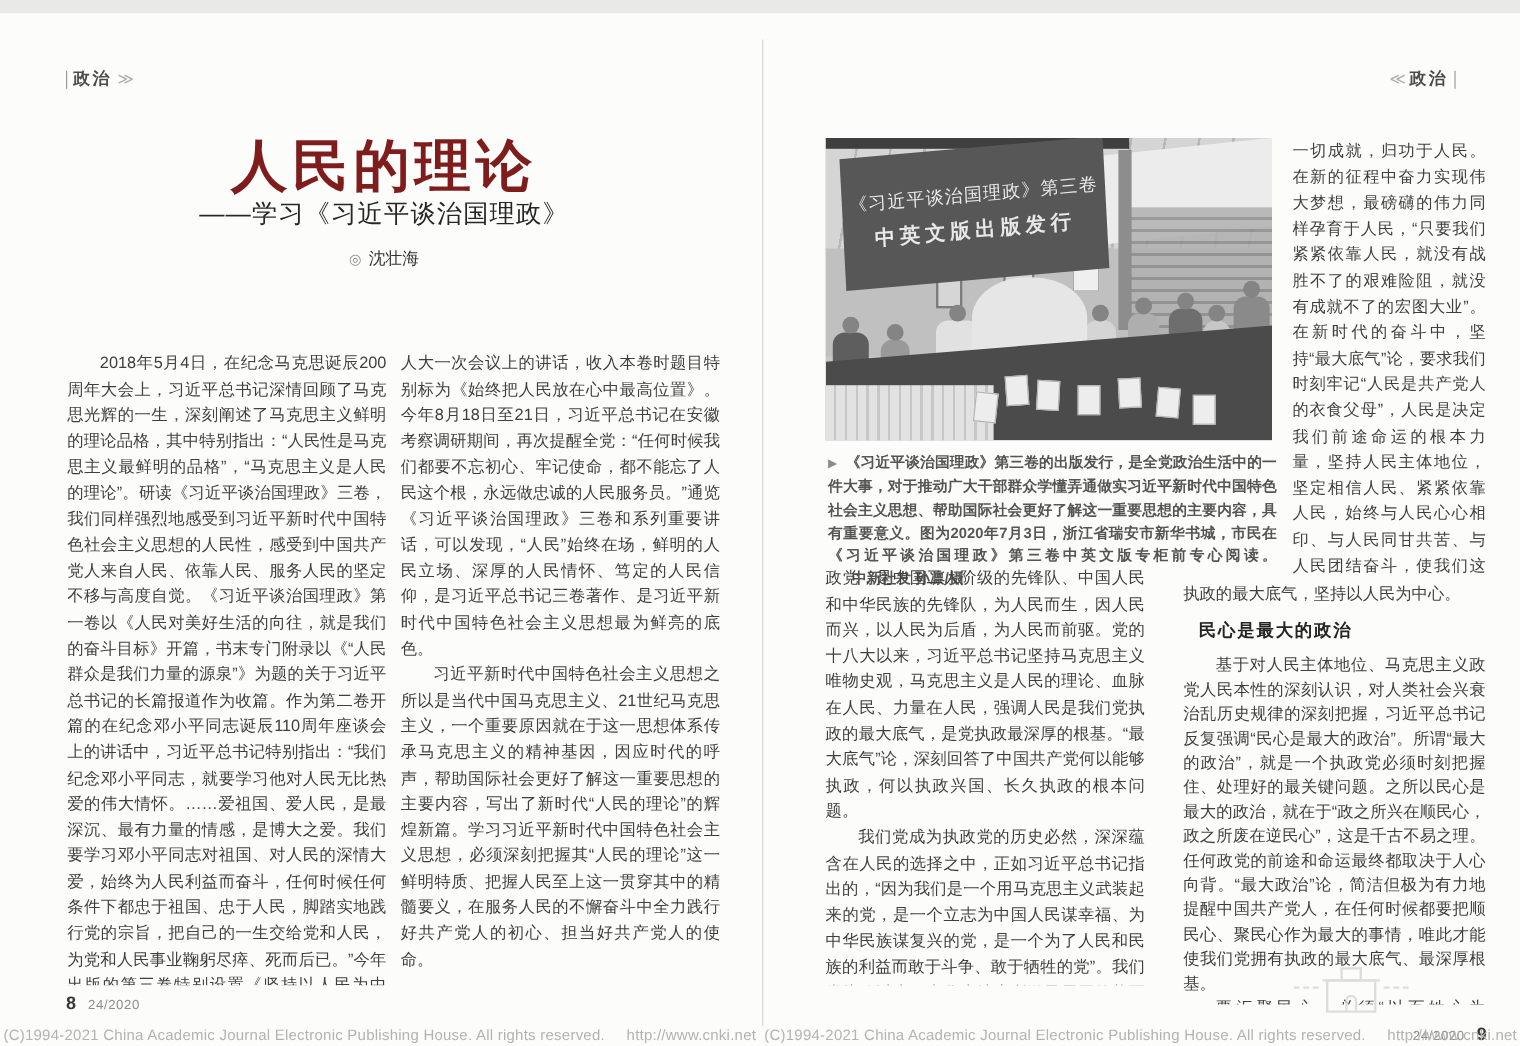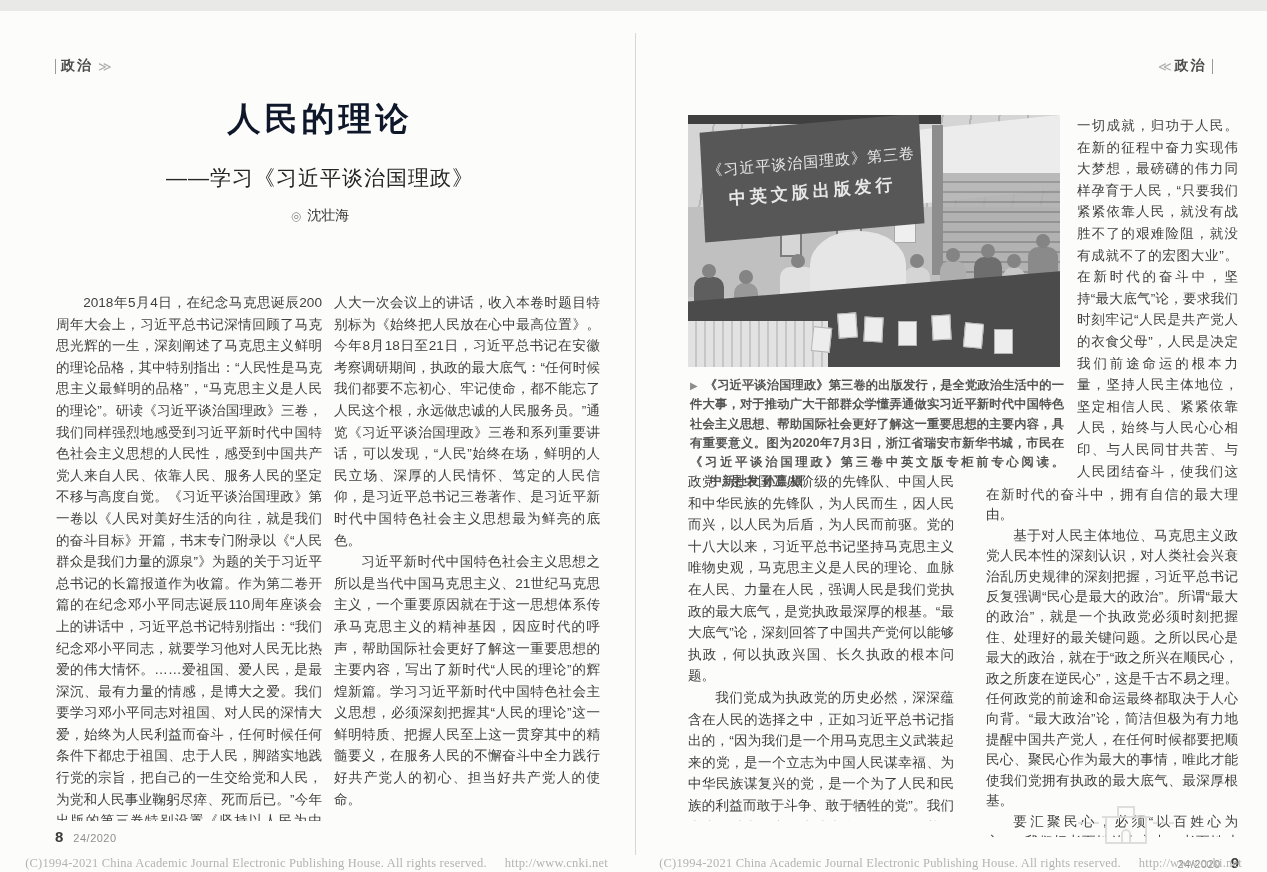--- a/index.html
+++ b/index.html
@@ -14,22 +14,22 @@
   
   .edge-tag { position:absolute; top:46px; font-size:14px; display:flex; align-items:center; gap:5px; }
   .edge-tag .tag-text { font-weight:bold; color:#4c4c4a; letter-spacing:2px; }
   .edge-tag .arrow { color:#adadab; font-size:13px; letter-spacing:-2px; }
   .vbar { display:inline-block; width:1px; height:15px; background:#9a9a98; }
   .edge-left { left:55px; }
   .edge-right { left:1158px; }
 
   
   .title {
-    position:absolute; left:80px; top:86px; width:480px; text-align:center;
-    font-size:33px; font-weight:900; color:#0f172a; letter-spacing:4px;
+    position:absolute; left:80px; top:96px; width:480px; text-align:center;
+    font-size:47px; font-weight:900; color:#7f1d1d; letter-spacing:4px;
   }
   .subtitle {
     position:absolute; left:80px; top:153px; width:480px; text-align:center;
     font-size:21px; color:#262626; letter-spacing:1px;
   }
   .author {
     position:absolute; left:80px; top:196px; width:480px; text-align:center;
     font-size:14px; color:#333;
   }
   .author .amark { color:#8a8a88; margin-right:6px; font-size:12px; }
@@ -97,21 +97,21 @@
   
   .rcol2 p { font-size:13.6px; line-height:20.4px; }
 
   
   .pageno-left { position:absolute; left:55px; top:817px; font-size:15px; color:#3a3a38; }
   .pageno-left .issue, .pageno-right .issue { font-size:11px; color:#8f8f8d; margin:0 10px; letter-spacing:.5px; }
   .pageno-right { position:absolute; right:28px; top:843px; font-size:15px; color:#3a3a38; }
   .pn { font-weight:bold; }
   .copyright {
     position:absolute; top:845px; width:633px; text-align:center;
-    font-family:Liberation Serif, serif;
+    font-family:Liberation Sans, sans-serif;
     font-size:12.5px; color:#b3b3b1; letter-spacing:.2px; white-space:nowrap; overflow:hidden;
   }
   .copy-left { left:0; } .copy-right { left:634px; }
   .copyright .url { margin-left:18px; }
   .watermark { position:absolute; left:1078px; top:790px; opacity:.85; }
 </style>
 </head>
 <body>
 
 <div class="sheet">
@@ -127,21 +127,21 @@
   <div class="subtitle">——学习《习近平谈治国理政》</div>
   <div class="author">
     <span class="amark">◎</span><span>沈壮海</span>
   </div>
 
   <div class="col" style="left:56px; top:281px; width:266px; height:529px;">
     <p class="para">2018年5月4日，在纪念马克思诞辰200周年大会上，习近平总书记深情回顾了马克思光辉的一生，深刻阐述了马克思主义鲜明的理论品格，其中特别指出：“人民性是马克思主义最鲜明的品格”，“马克思主义是人民的理论”。研读《习近平谈治国理政》三卷，我们同样强烈地感受到习近平新时代中国特色社会主义思想的人民性，感受到中国共产党人来自人民、依靠人民、服务人民的坚定不移与高度自觉。《习近平谈治国理政》第一卷以《人民对美好生活的向往，就是我们的奋斗目标》开篇，书末专门附录以《“人民群众是我们力量的源泉”》为题的关于习近平总书记的长篇报道作为收篇。作为第二卷开篇的在纪念邓小平同志诞辰110周年座谈会上的讲话中，习近平总书记特别指出：“我们纪念邓小平同志，就要学习他对人民无比热爱的伟大情怀。……爱祖国、爱人民，是最深沉、最有力量的情感，是博大之爱。我们要学习邓小平同志对祖国、对人民的深情大爱，始终为人民利益而奋斗，任何时候任何条件下都忠于祖国、忠于人民，脚踏实地践行党的宗旨，把自己的一生交给党和人民，为党和人民事业鞠躬尽瘁、死而后已。”今年出版的第三卷特别设置《坚持以人民为中心》的专题；习近平总书记再次当选为国家主席后在十三届全国</p>
   </div>
 
   <div class="col" style="left:334px; top:281px; width:266px; height:529px;">
-    <p class="para cont">人大一次会议上的讲话，收入本卷时题目特别标为《始终把人民放在心中最高位置》。今年8月18日至21日，习近平总书记在安徽考察调研期间，执政的最大底气：“任何时候我们都要不忘初心、牢记使命，都不能忘了人民这个根，永远做忠诚的人民服务员。”通览《习近平谈治国理政》三卷和系列重要讲话，可以发现，“人民”始终在场，鲜明的人民立场、深厚的人民情怀、笃定的人民信仰，是习近平总书记三卷著作、是习近平新时代中国特色社会主义思想最为鲜亮的底色。</p>
+    <p class="para cont">人大一次会议上的讲话，收入本卷时题目特别标为《始终把人民放在心中最高位置》。今年8月18日至21日，习近平总书记在安徽考察调研期间，再次提醒全党：“任何时候我们都要不忘初心、牢记使命，都不能忘了人民这个根，永远做忠诚的人民服务员。”通览《习近平谈治国理政》三卷和系列重要讲话，可以发现，“人民”始终在场，鲜明的人民立场、深厚的人民情怀、笃定的人民信仰，是习近平总书记三卷著作、是习近平新时代中国特色社会主义思想最为鲜亮的底色。</p>
     <p class="para">习近平新时代中国特色社会主义思想之所以是当代中国马克思主义、21世纪马克思主义，一个重要原因就在于这一思想体系传承马克思主义的精神基因，因应时代的呼声，帮助国际社会更好了解这一重要思想的主要内容，写出了新时代“人民的理论”的辉煌新篇。学习习近平新时代中国特色社会主义思想，必须深刻把握其“人民的理论”这一鲜明特质、把握人民至上这一贯穿其中的精髓要义，在服务人民的不懈奋斗中全力践行好共产党人的初心、担当好共产党人的使命。</p>
     <h3 class="bhead">反复阐论党的根基在人民</h3>
 
   </div>
 
   <div class="pageno-left">
     <span class="pn">8</span><span class="issue">24/2020</span>
   </div>
 
   <div class="edge-tag edge-right">
@@ -193,21 +193,22 @@
   <div class="sidecol">
     <p>一切成就，归功于人民。在新的征程中奋力实现伟大梦想，最磅礴的伟力同样孕育于人民，“只要我们紧紧依靠人民，就没有战胜不了的艰难险阻，就没有成就不了的宏图大业”。在新时代的奋斗中，坚持“最大底气”论，要求我们时刻牢记“人民是共产党人的衣食父母”，人民是决定我们前途命运的根本力量，坚持人民主体地位，坚定相信人民、紧紧依靠人民，始终与人民心心相印、与人民同甘共苦、与人民团结奋斗，使我们这个世界上最大的政党始终拥有</p>
   </div>
 
   <div class="col" style="left:688px; top:460px; width:266px; height:350px;">
     <p class="para cont">政党，是中国工人阶级的先锋队、中国人民和中华民族的先锋队，为人民而生，因人民而兴，以人民为后盾，为人民而前驱。党的十八大以来，习近平总书记坚持马克思主义唯物史观，马克思主义是人民的理论、血脉在人民、力量在人民，强调人民是我们党执政的最大底气，是党执政最深厚的根基。“最大底气”论，深刻回答了中国共产党何以能够执政，何以执政兴国、长久执政的根本问题。</p>
     <p class="para">我们党成为执政党的历史必然，深深蕴含在人民的选择之中，正如习近平总书记指出的，“因为我们是一个用马克思主义武装起来的党，是一个立志为中国人民谋幸福、为中华民族谋复兴的党，是一个为了人民和民族的利益而敢于斗争、敢于牺牲的党”。我们党执政以来，中华大地上所激昂展开的壮丽乐章，“剧中人”是人民，“剧作者”也是人民，党和国家事业发展的</p>
   </div>
 
   <div class="col rcol2" style="left:986px; top:474px; width:252px; height:352px;">
-    <p class="para cont">在新时代的奋斗中，拥有自信的最大理由。</p>
+    <p class="para cont">执政的最大底气，坚持以人民为中心。</p>
+    <h3 class="bhead">民心是最大的政治</h3>
     <p class="para">基于对人民主体地位、马克思主义政党人民本性的深刻认识，对人类社会兴衰治乱历史规律的深刻把握，习近平总书记反复强调“民心是最大的政治”。所谓“最大的政治”，就是一个执政党必须时刻把握住、处理好的最关键问题。之所以民心是最大的政治，就在于“政之所兴在顺民心，政之所废在逆民心”，这是千古不易之理。任何政党的前途和命运最终都取决于人心向背。“最大政治”论，简洁但极为有力地提醒中国共产党人，在任何时候都要把顺民心、聚民心作为最大的事情，唯此才能使我们党拥有执政的最大底气、最深厚根基。</p>
     <p class="para">要汇聚民心，必须“以百姓心为心”。“我们把老百姓放在心中，老百姓才会把我们放在心</p>
   </div>
 
   <div class="watermark">
     <svg width="96" height="48" viewBox="0 0 96 48" fill="none" xmlns="http://www.w3.org/2000/svg">
       <g stroke="#d9d9d7" stroke-width="2">
         <line x1="0" y1="22" x2="5" y2="22"></line>
           <line x1="8" y1="22" x2="13" y2="22"></line>
           <line x1="16" y1="22" x2="21" y2="22"></line>

